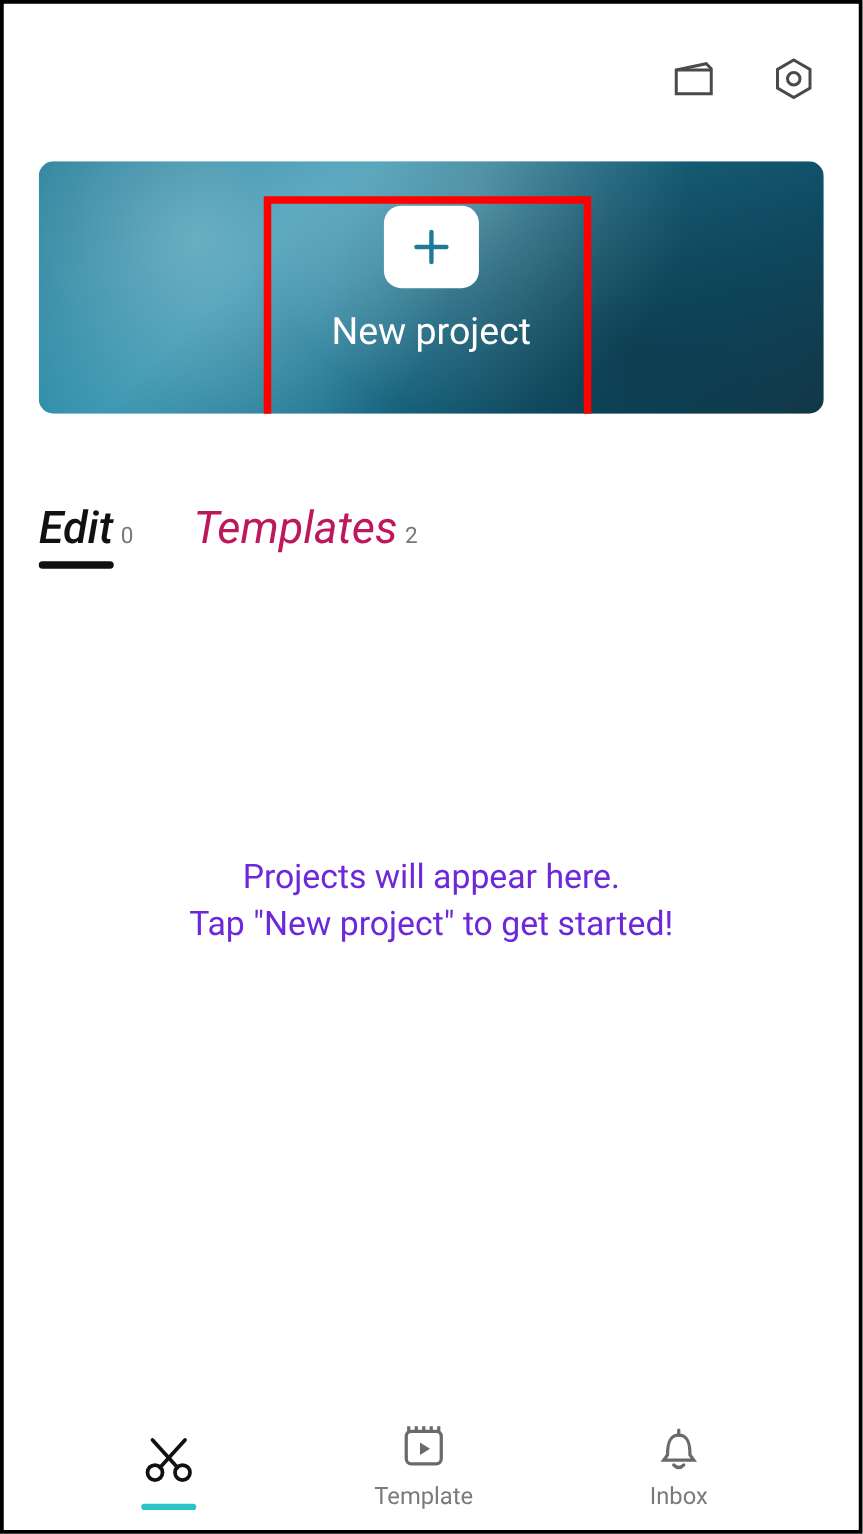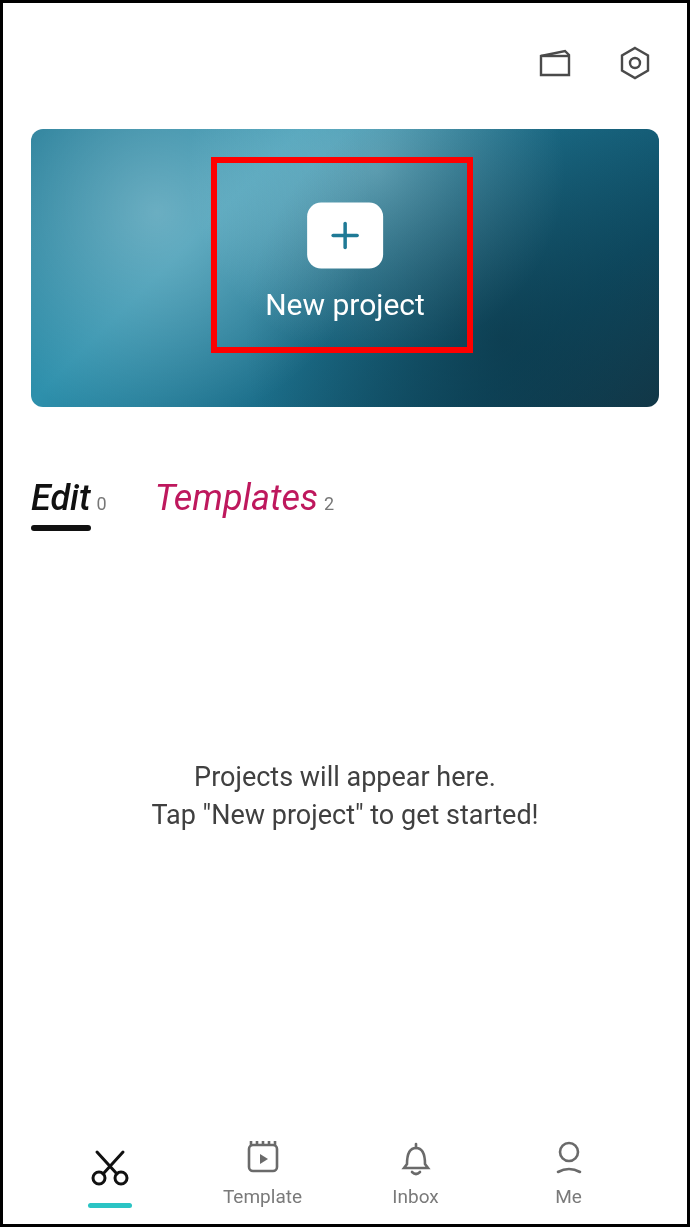--- a/index.html
+++ b/index.html
@@ -15,21 +15,21 @@
     height: 120px;
     display: flex;
     align-items: center;
     justify-content: flex-end;
     padding: 0 32px;
     gap: 40px;
   }
   .topbar svg { display: block; }
   .hero {
     margin: 6px 28px 0 28px;
-    height: 278px;
+    height: 202px;
     border-radius: 12px;
     position: relative;
     overflow: hidden;
     background:
       radial-gradient(circle at 20% 30%, rgba(255,255,255,0.30), rgba(255,255,255,0) 40%),
       radial-gradient(circle at 75% 75%, rgba(10,45,60,0.55), rgba(10,45,60,0) 50%),
       radial-gradient(circle at 55% 15%, rgba(180,220,230,0.45), rgba(180,220,230,0) 45%),
       linear-gradient(135deg, #1f7a96 0%, #2e90ac 30%, #1c6f8b 55%, #0f4f67 80%, #143949 100%);
   }
   .highlight-box {
@@ -90,21 +90,21 @@
     bottom: -12px;
     width: 60px;
     height: 6px;
     background: #111;
     border-radius: 3px;
   }
   .tab-inactive .tab-label { color: #be185d; }
   .empty-state {
     text-align: center;
     margin-top: 240px;
-    color: #404040;
+    color: #6d28d9;
     font-size: 27px;
     line-height: 1.4;
     padding: 0 20px;
   }
   .bottom-nav {
     position: absolute;
     left: 0;
     right: 0;
     bottom: 0;
     height: 110px;
@@ -203,22 +203,13 @@
   <div class="nav-item">
     <div class="nav-icon">
       <svg width="42" height="42" viewBox="0 0 42 42" fill="none" stroke="#6a6a6a" stroke-width="2.6" stroke-linecap="round">
         <path d="M12 28 C12 18 14 12 21 12 C28 12 30 18 30 28 L33 32 L9 32 Z"></path>
         <line x1="21" y1="8" x2="21" y2="12"></line>
         <path d="M17 36 Q21 40 25 36"></path>
       </svg>
     </div>
     <div class="nav-label">Inbox</div>
   </div>
-  <div class="nav-item">
-    <div class="nav-icon">
-      <svg width="42" height="42" viewBox="0 0 42 42" fill="none" stroke="#6a6a6a" stroke-width="2.6" stroke-linecap="round">
-        <circle cx="21" cy="16" r="9"></circle>
-        <path d="M10 36 Q21 30 32 36"></path>
-      </svg>
-    </div>
-    <div class="nav-label">Me</div>
-  </div>
 </div>
 
 </body></html>

